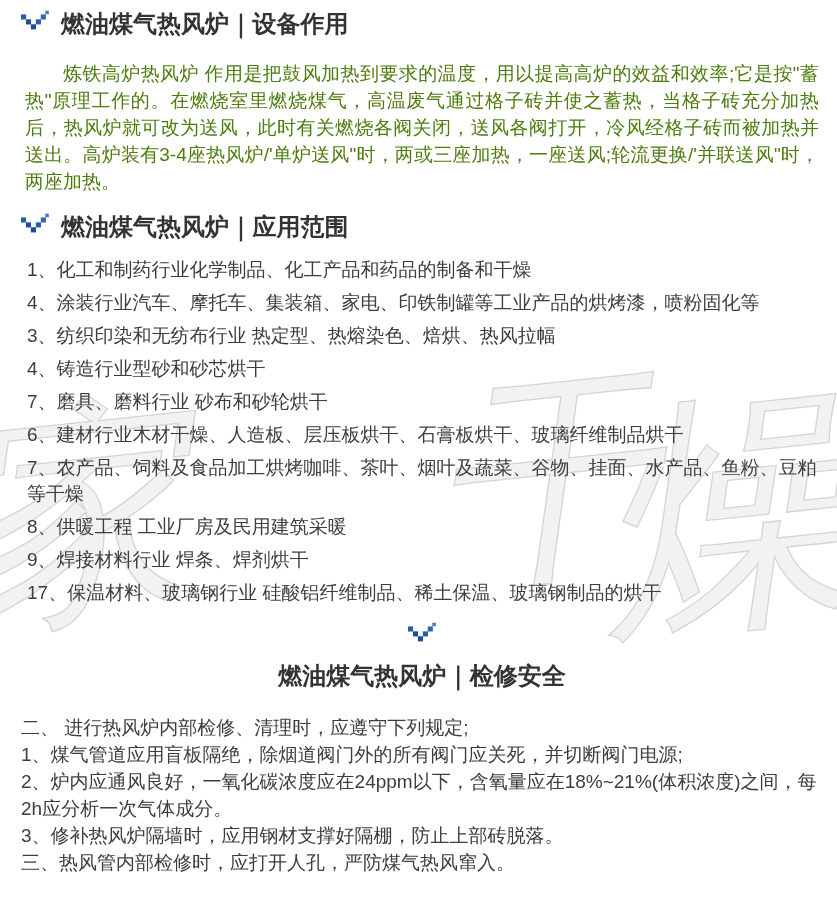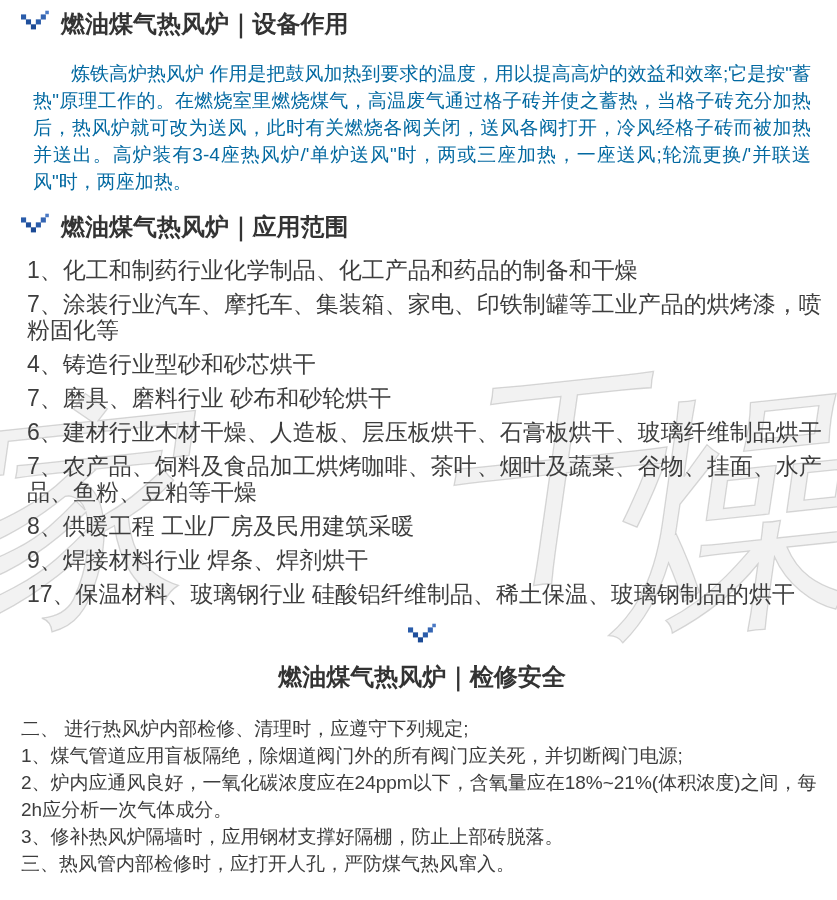--- a/index.html
+++ b/index.html
@@ -30,28 +30,28 @@
     display:flex;align-items:center;gap:12px;
     font-size:24px;font-weight:bold;color:#333333;
     line-height:28px;
   }
   .hdr-1{margin:2px 0 22px 0;}
   .hdr-2{margin:18px 0 16px 0;}
   .hdr-3{margin:16px 0 24px 0;flex-direction:column;}
   .hdr-icon{flex:0 0 auto;display:inline-block;}
 
   .intro-para{
-    font-size:19px;line-height:27px;margin:12px;
-    text-indent:2em;color:#0369a1;
+    font-size:19px;line-height:27px;margin:4px;
+    text-indent:2em;color:#4d7c0f;
     text-align:justify;
   }
 
   .app-list{margin:0;padding:0;list-style:none;}
   .app-list li{
-    font-size:23px;line-height:26px;margin:8px 0 7px 0;
+    font-size:19px;line-height:26px;margin:0 0 7px 0;
     color:#3d3d3d;padding-left:6px;
   }
 
   .safety p{
     font-size:19px;line-height:27px;margin:0;color:#3d3d3d;
   }
 </style>
 </head>
 <body>
 
@@ -87,21 +87,22 @@
           <rect x="12" y="17" width="6.2" height="6.2" fill="#1b4a95"></rect>
           <rect x="18" y="11" width="6.2" height="6.2" fill="#2a5caa"></rect>
           <rect x="24" y="5" width="6.2" height="6.2" fill="#3465b3"></rect>
           <rect x="29.5" y="0.5" width="4.3" height="4.3" fill="#4a79c4"></rect>
         </svg>
       </span>
       <span class="hdr-text">燃油煤气热风炉｜应用范围</span>
     </div>
     <ul class="app-list">
       <li>1、化工和制药行业化学制品、化工产品和药品的制备和干燥</li>
-      <li>7、涂装行业汽车、摩托车、集装箱、家电、印铁制罐等工业产品的烘烤漆，喷粉固化等</li>
+      <li>4、涂装行业汽车、摩托车、集装箱、家电、印铁制罐等工业产品的烘烤漆，喷粉固化等</li>
+      <li>3、纺织印染和无纺布行业 热定型、热熔染色、焙烘、热风拉幅</li>
       <li>4、铸造行业型砂和砂芯烘干</li>
       <li>7、磨具、磨料行业 砂布和砂轮烘干</li>
       <li>6、建材行业木材干燥、人造板、层压板烘干、石膏板烘干、玻璃纤维制品烘干</li>
       <li>7、农产品、饲料及食品加工烘烤咖啡、茶叶、烟叶及蔬菜、谷物、挂面、水产品、鱼粉、豆粕等干燥</li>
       <li>8、供暖工程 工业厂房及民用建筑采暖</li>
       <li>9、焊接材料行业 焊条、焊剂烘干</li>
       <li>17、保温材料、玻璃钢行业 硅酸铝纤维制品、稀土保温、玻璃钢制品的烘干</li>
     </ul>
   </section>
 

